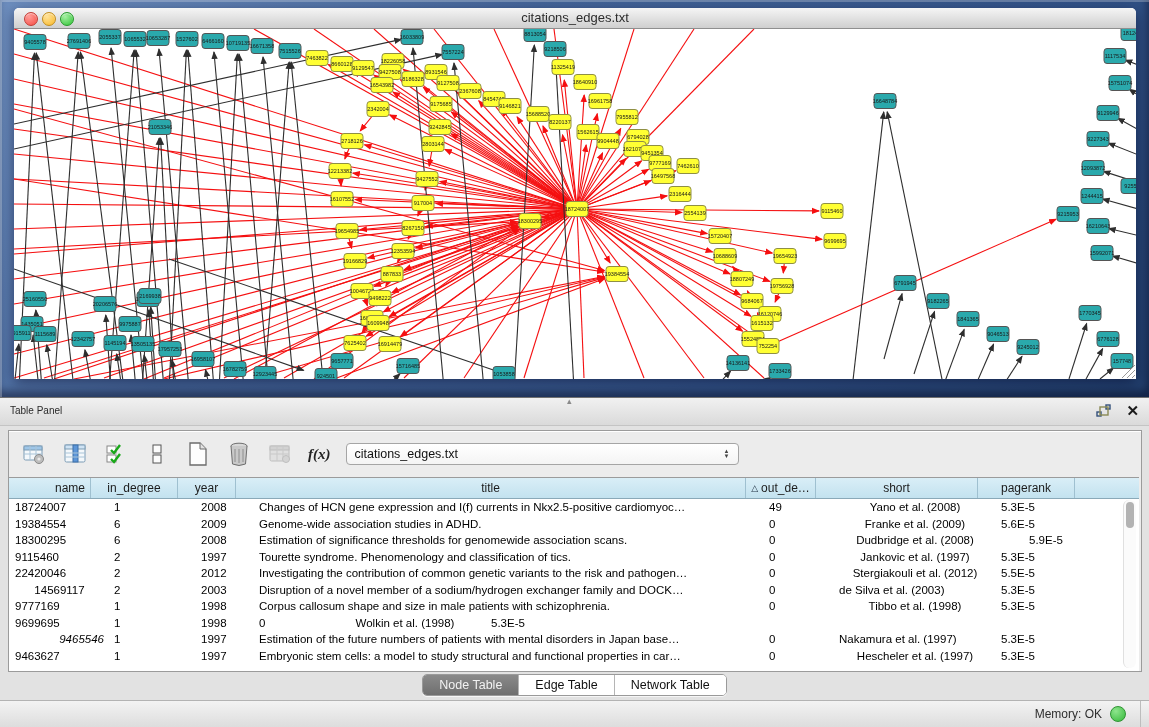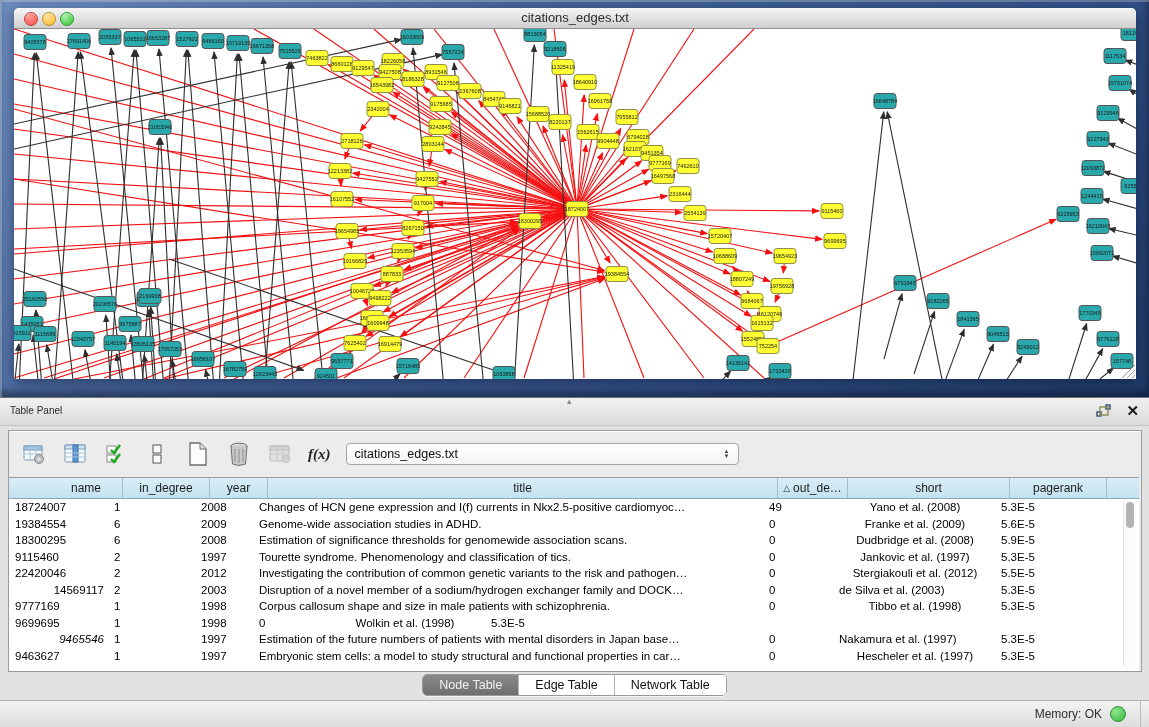--- a/index.html
+++ b/index.html
@@ -868,21 +868,21 @@
           <span>citations_edges.txt</span>
           <span class="arrows">
               <span>▲</span>
               <span>▼</span>
             </span>
         </div>
       </div>
 
       <div class="tablegrid">
         <div class="thead" id="table-head">
-            <div class="th" style="width: 114px; padding-left: 41px;">
+            <div class="th" style="width: 82px; padding-left: 41px;">
               <span>name</span>
             </div>
             <div class="th" style="width: 87px;">
               <span>in_degree</span>
             </div>
             <div class="th" style="width: 58px;">
               <span>year</span>
             </div>
             <div class="th" style="width: 510px;">
               <span>title</span>
@@ -917,42 +917,42 @@
               <div class="td" style="width: 162px; text-align: center;">Franke et al. (2009)</div>
               <div class="td" style="width: 97px; text-align: left;">5.6E-5</div>
             </div>
             <div class="trow">
               <div class="td" style="width: 99px; text-align: left;">18300295</div>
               <div class="td" style="width: 87px; text-align: left;">6</div>
               <div class="td" style="width: 58px; text-align: left;">2008</div>
               <div class="td" style="width: 510px; text-align: left;">Estimation of significance thresholds for genomewide association scans.</div>
               <div class="td" style="width: 70px; text-align: left;">0</div>
               <div class="td" style="width: 162px; text-align: center;">Dudbridge et al. (2008)</div>
-              <div class="td" style="width: 97px; text-align: left;">5.9E-5</div>
+              <div class="td" style="width: 97px; text-align: left; margin-left: 28px;">5.9E-5</div>
             </div>
             <div class="trow">
               <div class="td" style="width: 99px; text-align: left;">9115460</div>
               <div class="td" style="width: 87px; text-align: left;">2</div>
               <div class="td" style="width: 58px; text-align: left;">1997</div>
               <div class="td" style="width: 510px; text-align: left;">Tourette syndrome. Phenomenology and classification of tics.</div>
               <div class="td" style="width: 70px; text-align: left;">0</div>
               <div class="td" style="width: 162px; text-align: center;">Jankovic et al. (1997)</div>
               <div class="td" style="width: 97px; text-align: left;">5.3E-5</div>
             </div>
             <div class="trow">
               <div class="td" style="width: 99px; text-align: left;">22420046</div>
               <div class="td" style="width: 87px; text-align: left;">2</div>
               <div class="td" style="width: 58px; text-align: left;">2012</div>
               <div class="td" style="width: 510px; text-align: left;">Investigating the contribution of common genetic variants to the risk and pathogen…</div>
               <div class="td" style="width: 70px; text-align: left;">0</div>
               <div class="td" style="width: 162px; text-align: center;">Stergiakouli et al. (2012)</div>
               <div class="td" style="width: 97px; text-align: left;">5.5E-5</div>
             </div>
             <div class="trow">
-              <div class="td" style="width: 99px; text-align: right;">14569117</div>
+              <div class="td" style="width: 99px; text-align: center;">14569117</div>
               <div class="td" style="width: 87px; text-align: left;">2</div>
               <div class="td" style="width: 58px; text-align: left;">2003</div>
               <div class="td" style="width: 510px; text-align: left;">Disruption of a novel member of a sodium/hydrogen exchanger family and DOCK…</div>
               <div class="td" style="width: 70px; text-align: left;">0</div>
               <div class="td" style="width: 162px; text-align: left;">de Silva et al. (2003)</div>
               <div class="td" style="width: 97px; text-align: left;">5.3E-5</div>
             </div>
             <div class="trow">
               <div class="td" style="width: 99px; text-align: left;">9777169</div>
               <div class="td" style="width: 87px; text-align: left;">1</div>

